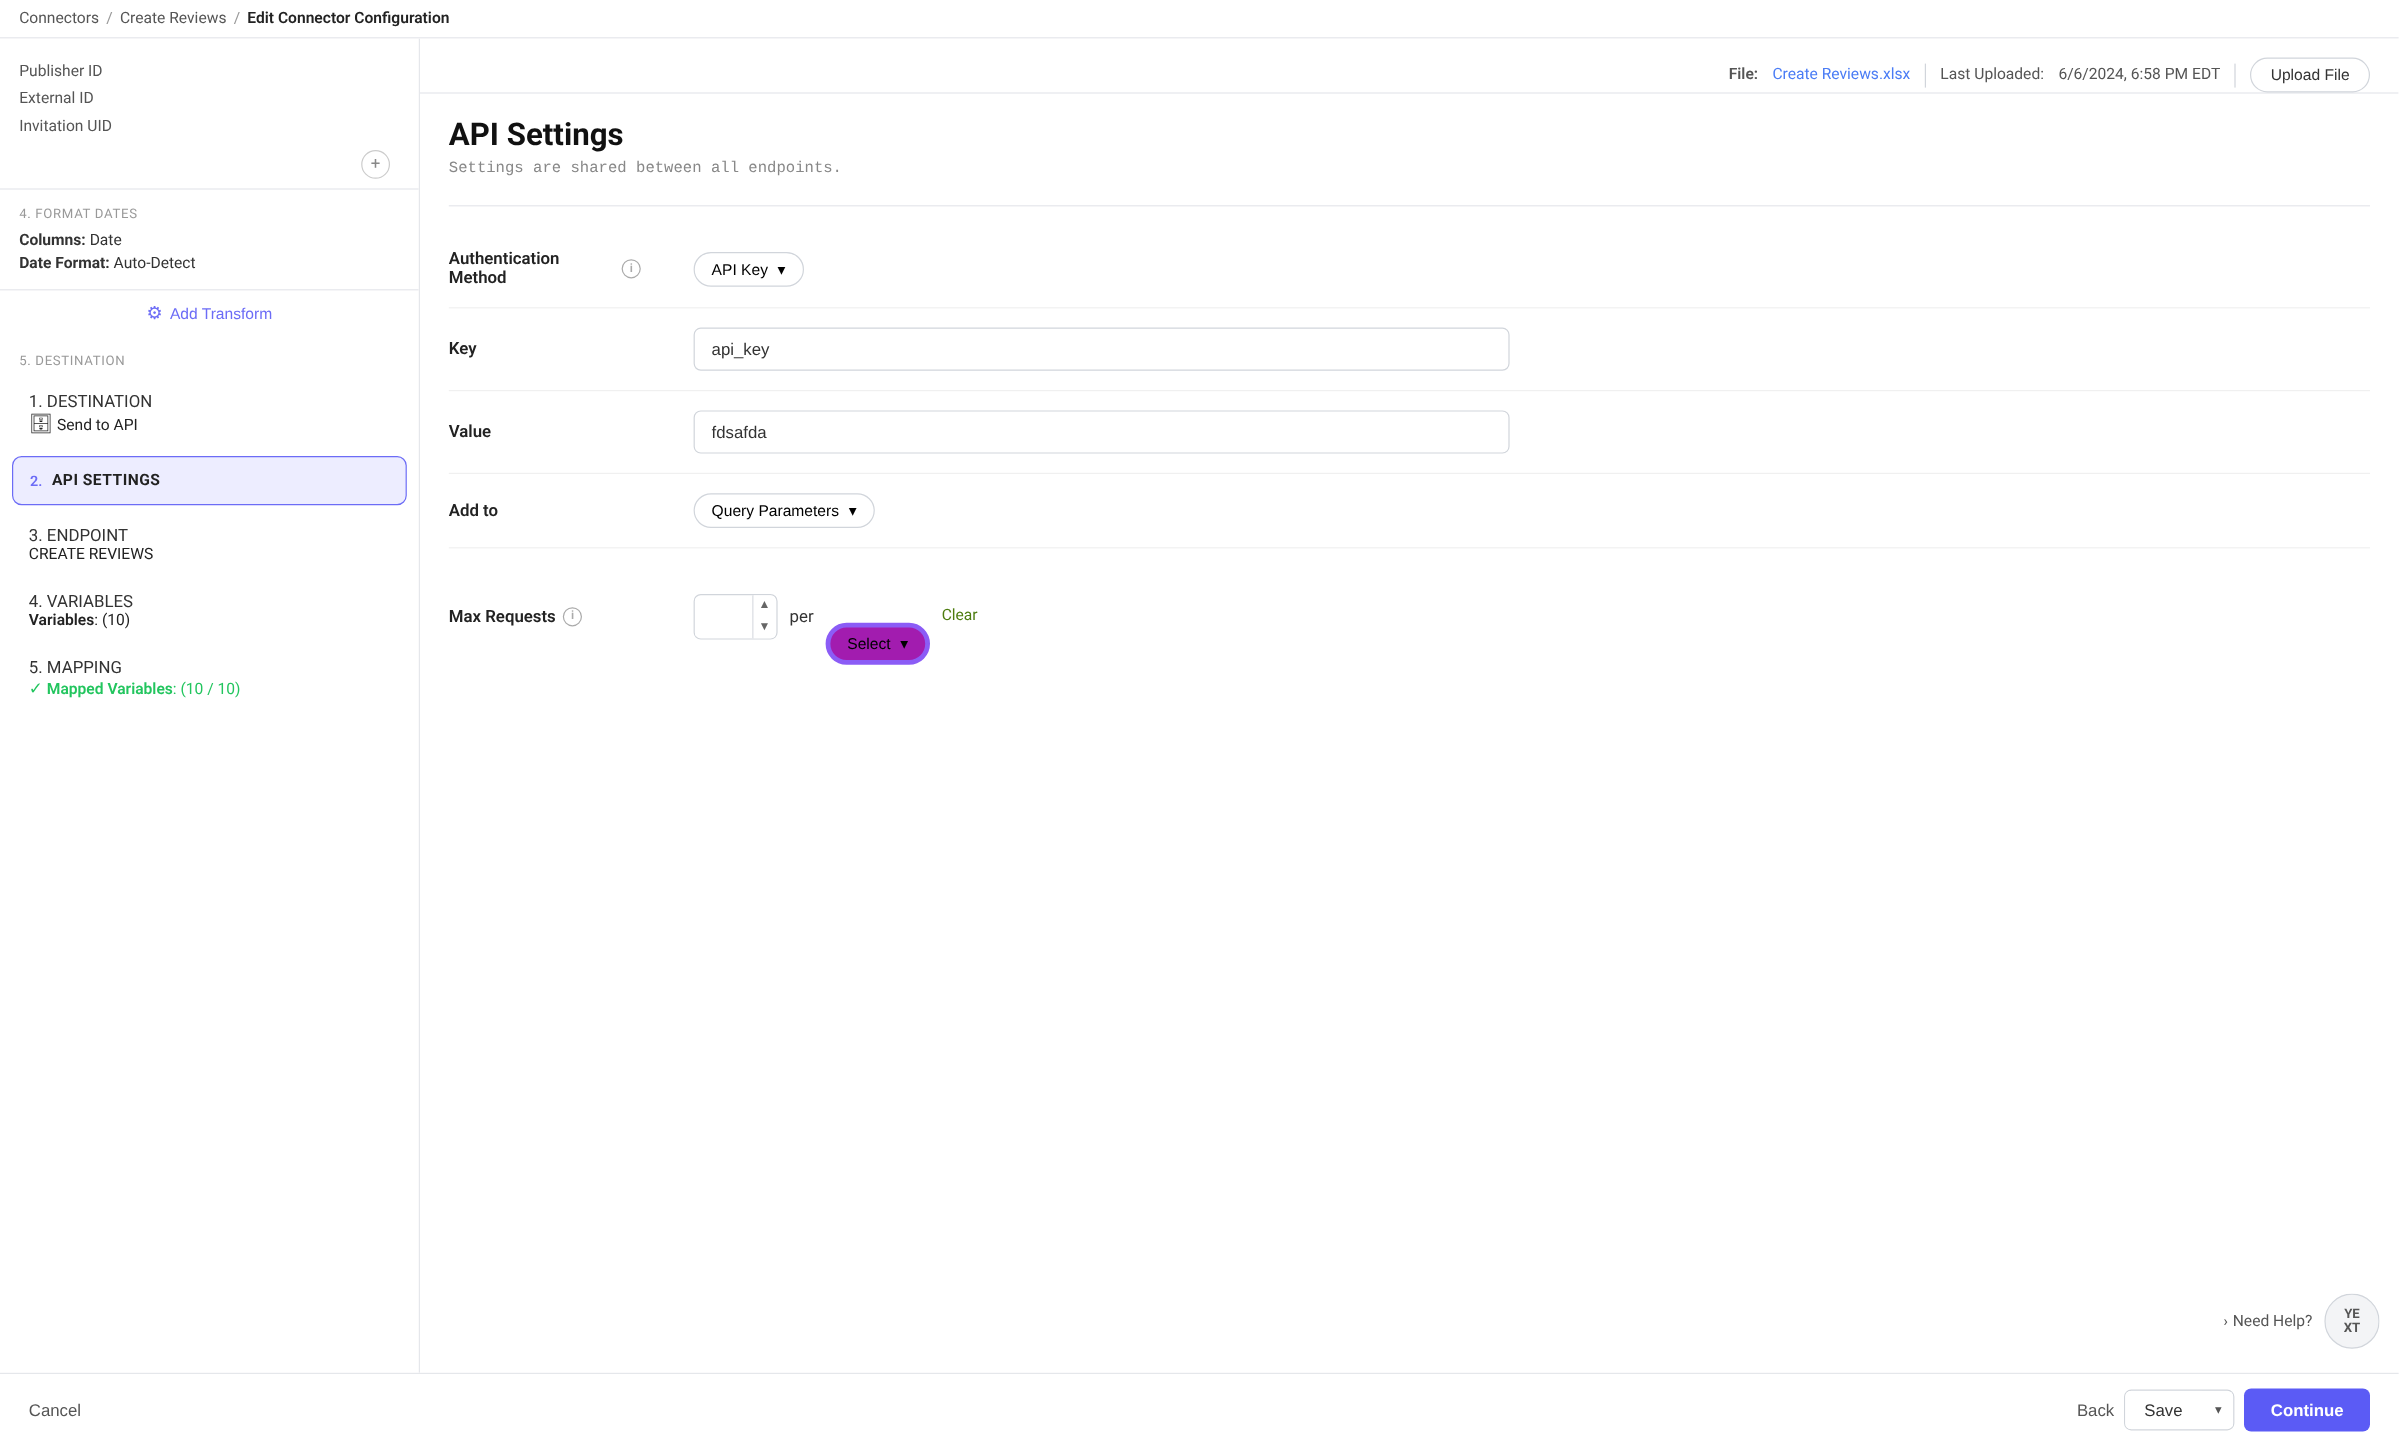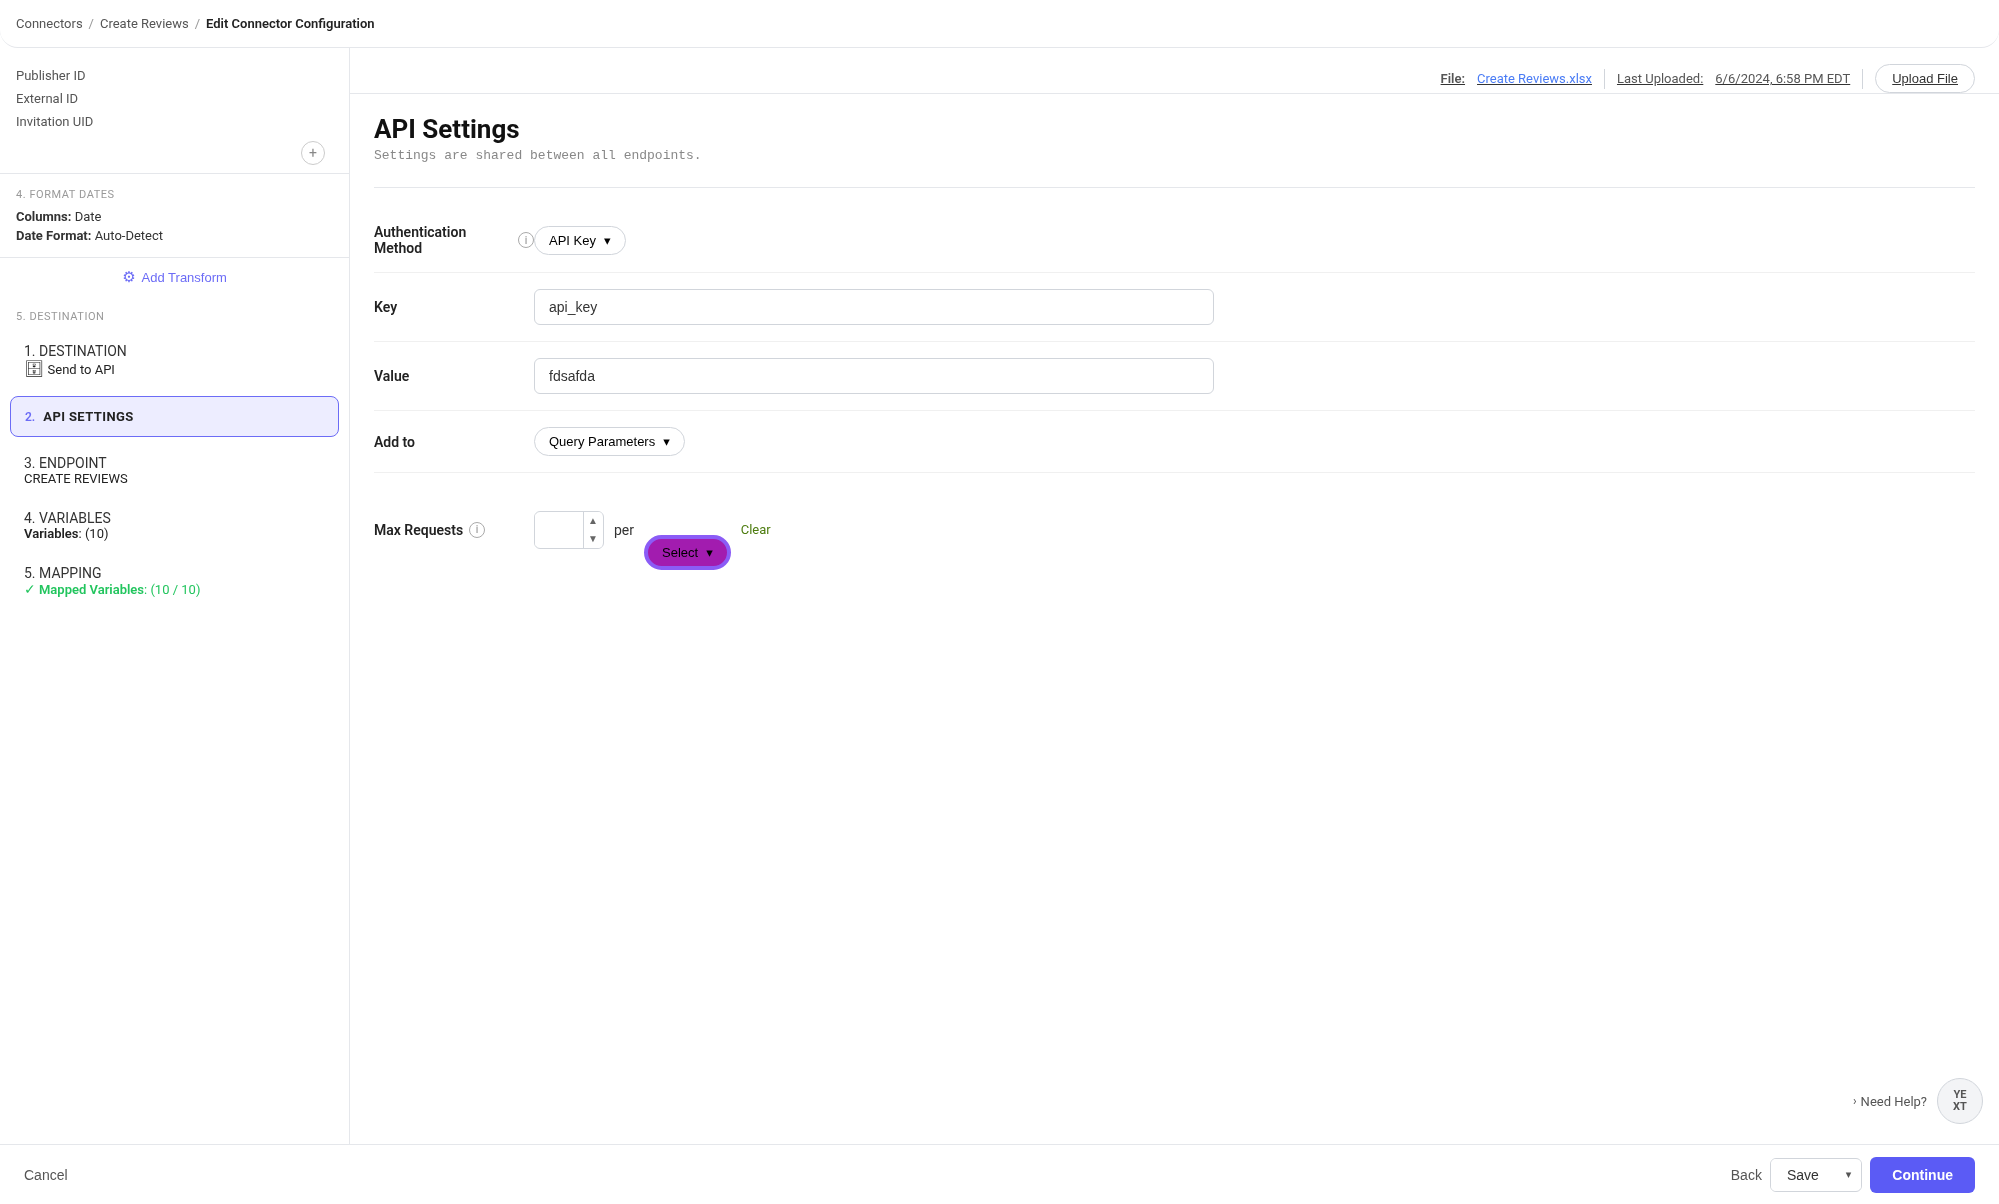--- a/index.html
+++ b/index.html
@@ -1,28 +1,27 @@
 <!DOCTYPE html>
 <html><head>
   <meta charset="utf-8">
   <style>
     * { box-sizing: border-box; margin: 0; padding: 0; }
     body { font-family: -apple-system, BlinkMacSystemFont, 'Segoe UI', Roboto, sans-serif; font-size: 14px; color: #333; background: #fff; height: 1204px; overflow: hidden; display: flex; flex-direction: column; }
 
     
     .breadcrumb-bar {
-      height: 48px;
+      height: 32px;
       display: flex;
       align-items: center;
       padding: 0 16px;
       border-bottom: 1px solid #e5e7eb;
       font-size: 13px;
       color: #555;
       flex-shrink: 0;
-      border-radius: 18px;
     }
     .breadcrumb-bar span.sep { margin: 0 6px; color: #999; }
     .breadcrumb-bar span.current { font-weight: 600; color: #222; }
 
     
     .main-layout {
       display: flex;
       flex: 1;
       overflow: hidden;
     }
@@ -128,21 +127,20 @@
 
     
     .content-header {
       display: flex;
       align-items: center;
       justify-content: space-between;
       padding: 16px 24px 0;
       border-bottom: 1px solid #e5e7eb;
       padding-bottom: 0;
       flex-shrink: 0;
-      text-decoration: underline;
     }
 
     .file-info {
       display: flex;
       align-items: center;
       gap: 12px;
       font-size: 13px;
       color: #555;
     }
 
@@ -197,20 +195,21 @@
       border: none;
       border-top: 1px solid #e5e7eb;
       margin: 0 0 20px 0;
     }
 
     .form-row {
       display: flex;
       align-items: center;
       padding: 16px 0;
       border-bottom: 1px solid #f0f0f0;
+      gap: 44px;
     }
 
     .form-row:last-child {
       border-bottom: none;
     }
 
     .form-row-label {
       width: 160px;
       font-size: 14px;
       font-weight: 600;

